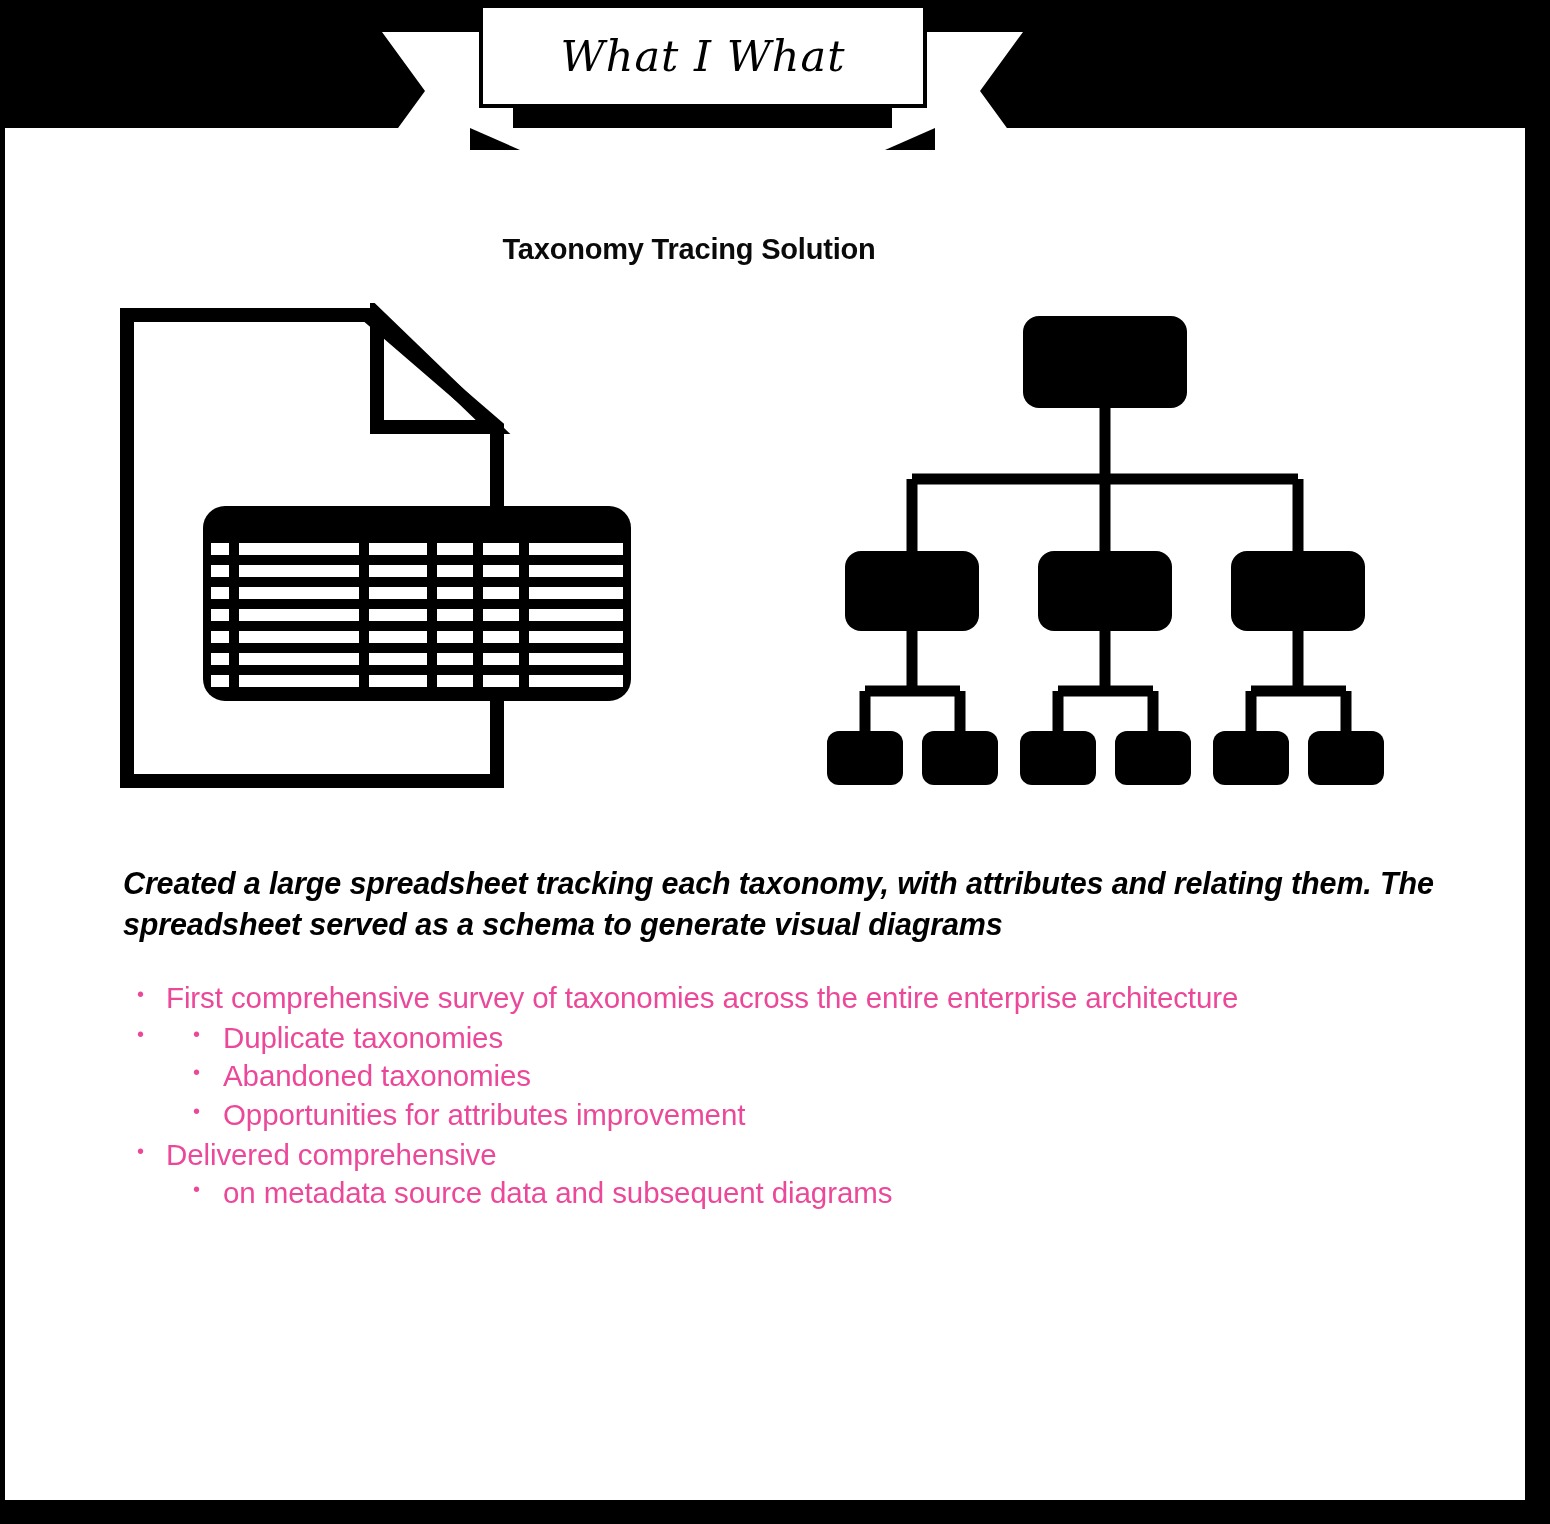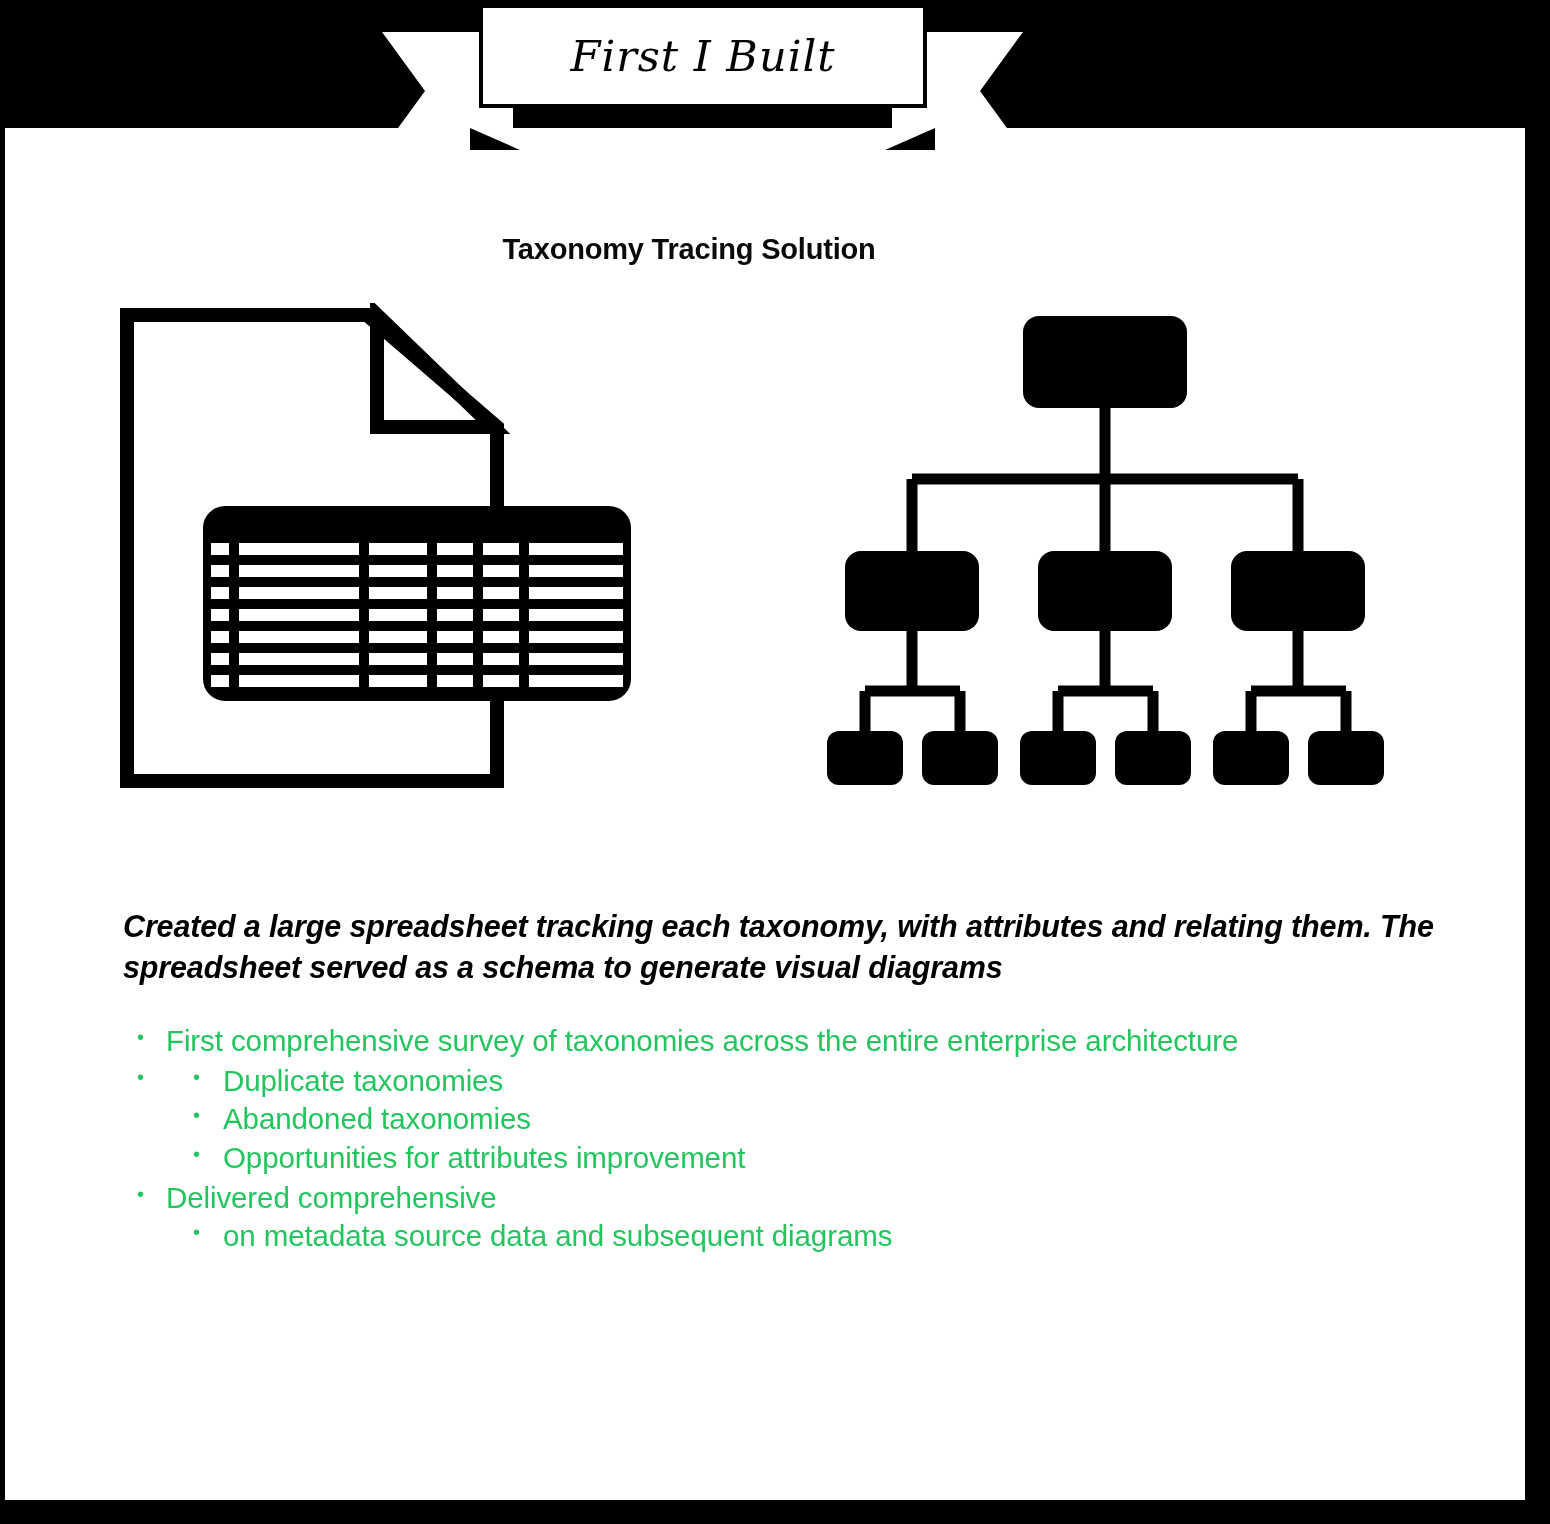--- a/index.html
+++ b/index.html
@@ -97,21 +97,21 @@
   .orgchart-icon {
     position: absolute;
     left: 810px;
     top: 0px;
   }
 
   
   .body-copy {
     position: absolute;
     left: 118px;
-    top: 778px;
+    top: 735px;
     width: 1320px;
   }
   .intro {
     font-size: 30.5px;
     font-style: italic;
     font-weight: 600;
     line-height: 1.34;
     color: #000000;
     margin: 0 0 34px 0;
     letter-spacing: -0.15px;
@@ -120,21 +120,21 @@
   ul.bullets {
     list-style: none;
     margin: 0;
     padding: 0;
   }
   ul.bullets > li {
     position: relative;
     padding-left: 43px;
     font-size: 29.5px;
     line-height: 1.30;
-    color: #22c55e;
+    color: #ec4899;
     margin: 0 0 2px 0;
     letter-spacing: -0.1px;
   }
   ul.bullets > li > .btxt { display: block; }
   ul.bullets > li::before {
     content: "\2022";
     position: absolute;
     left: 14px;
     top: -2px;
     font-size: 20px;
@@ -180,21 +180,21 @@
       <polygon points="470,128 520,150 470,150" fill="#000000"></polygon>
 
       <polygon points="1023,32 892,32 892,150 1023,150 980,91" fill="#ffffff"></polygon>
 
       <polygon points="935,128 880,128 880,150 910,150" fill="#ffffff"></polygon>
       <polygon points="935,128 885,150 935,150" fill="#000000"></polygon>
 
       <rect x="479" y="4" width="448" height="104" fill="#000000"></rect>
       <rect x="483" y="8" width="440" height="96" fill="#ffffff"></rect>
     </svg>
-    <div class="ribbon-title">First I Built</div>
+    <div class="ribbon-title">What I What</div>
   </div>
 
   <div class="content">
 
     <div class="section-title">Taxonomy Tracing Solution</div>
 
     <div class="icons-row">
 
       <div class="spreadsheet-icon">
         <svg width="530" height="490" viewBox="0 0 530 490" xmlns="http://www.w3.org/2000/svg">

